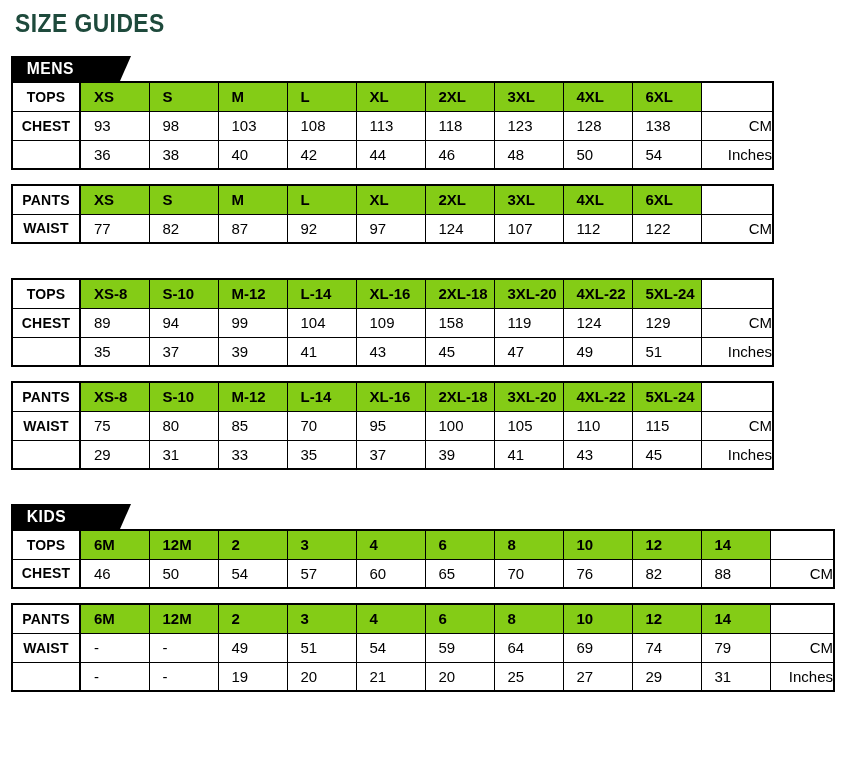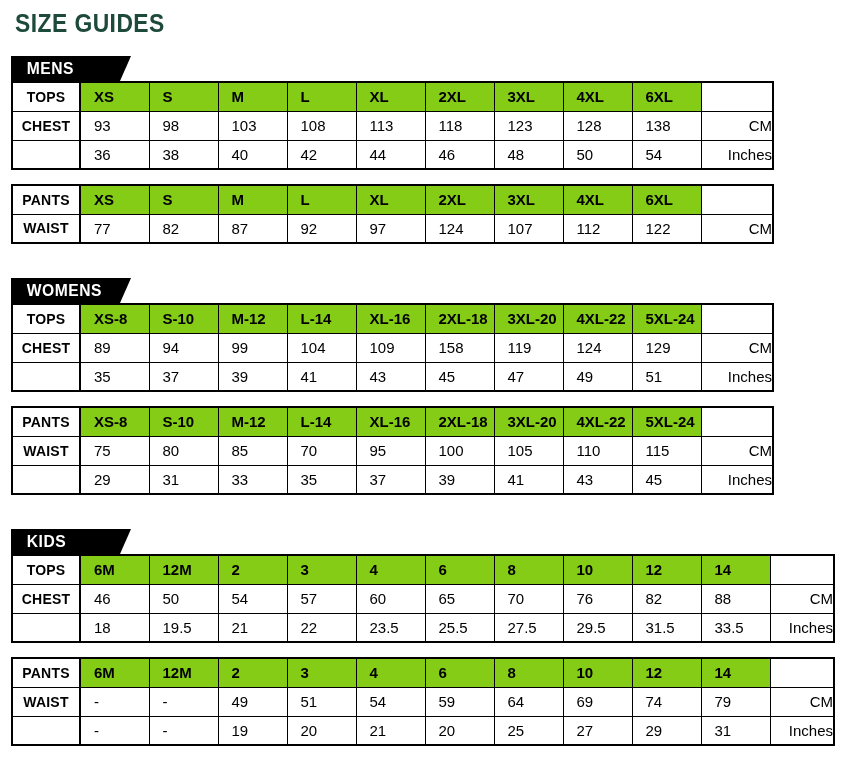--- a/index.html
+++ b/index.html
@@ -198,23 +198,20 @@
             <td class="num">107</td>
             <td class="num">112</td>
             <td class="num">122</td>
             <td class="unit">CM</td>
           </tr>
         </tbody>
       </table>
   </section>
 
   <section class="size-section">
-    <div class="banner">
-      <span class="banner-label">WOMENS</span>
-    </div>
     <table class="size-table cols9">
         <colgroup>
           <col style="width: 68px;">
           <col style="width: 69px;">
           <col style="width: 69px;">
           <col style="width: 69px;">
           <col style="width: 69px;">
           <col style="width: 69px;">
           <col style="width: 69px;">
           <col style="width: 69px;">
@@ -368,34 +365,20 @@
             <td class="num">50</td>
             <td class="num">54</td>
             <td class="num">57</td>
             <td class="num">60</td>
             <td class="num">65</td>
             <td class="num">70</td>
             <td class="num">76</td>
             <td class="num">82</td>
             <td class="num">88</td>
             <td class="unit">CM</td>
-          </tr>
-          <tr>
-            <td class="lbl"></td>
-            <td class="num">18</td>
-            <td class="num">19.5</td>
-            <td class="num">21</td>
-            <td class="num">22</td>
-            <td class="num">23.5</td>
-            <td class="num">25.5</td>
-            <td class="num">27.5</td>
-            <td class="num">29.5</td>
-            <td class="num">31.5</td>
-            <td class="num">33.5</td>
-            <td class="unit">Inches</td>
           </tr>
         </tbody>
       </table>
     <table class="size-table cols10">
         <colgroup>
           <col style="width: 68px;">
           <col style="width: 69px;">
           <col style="width: 69px;">
           <col style="width: 69px;">
           <col style="width: 69px;">

